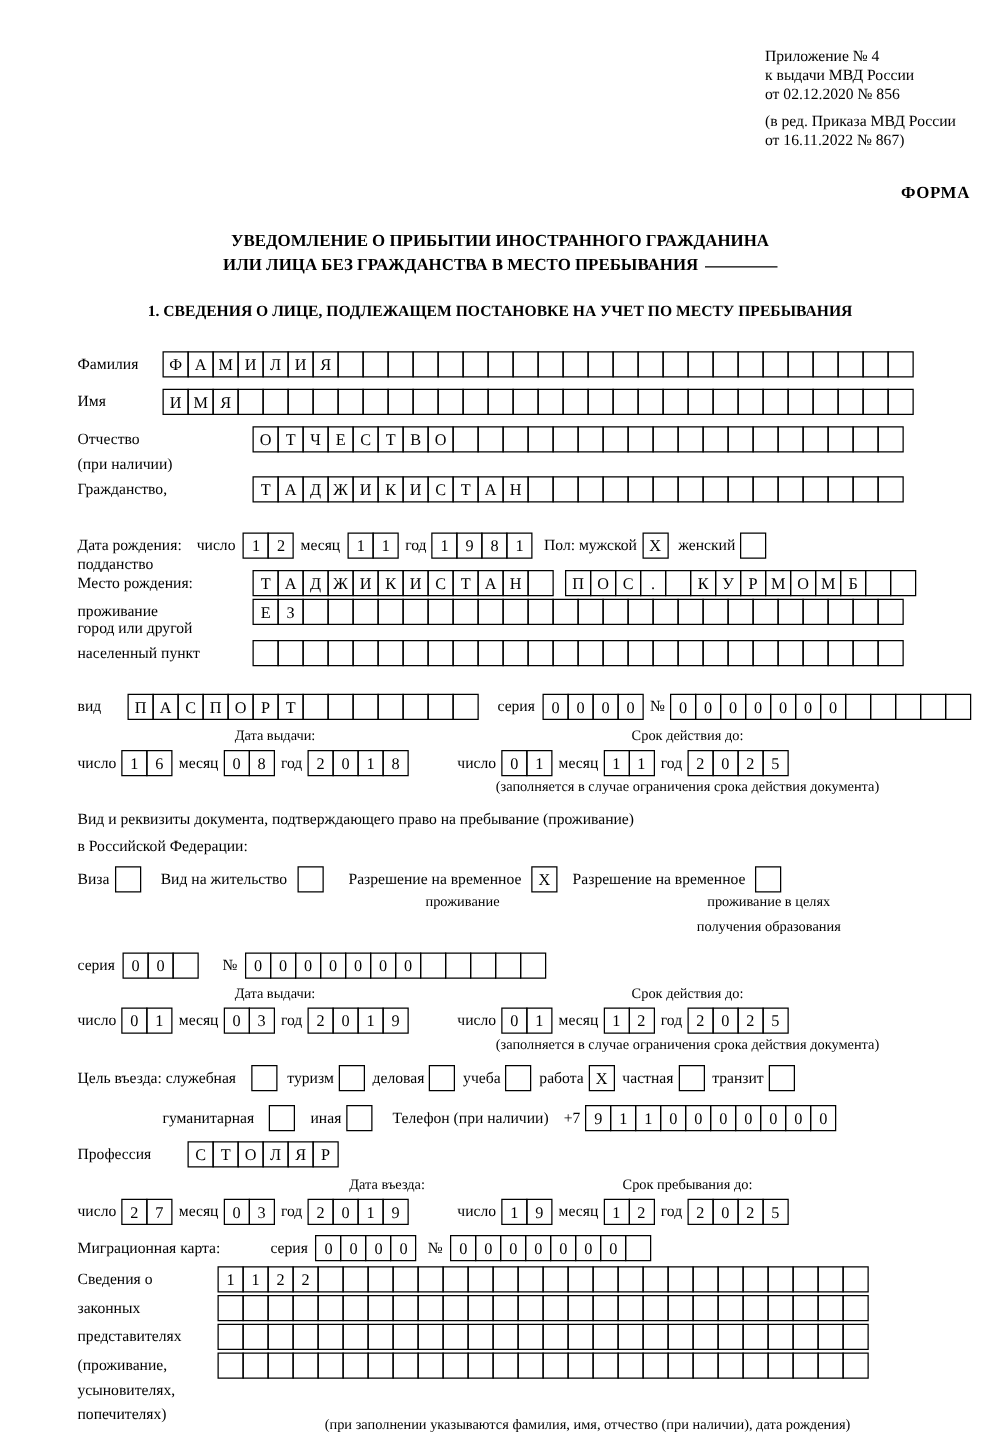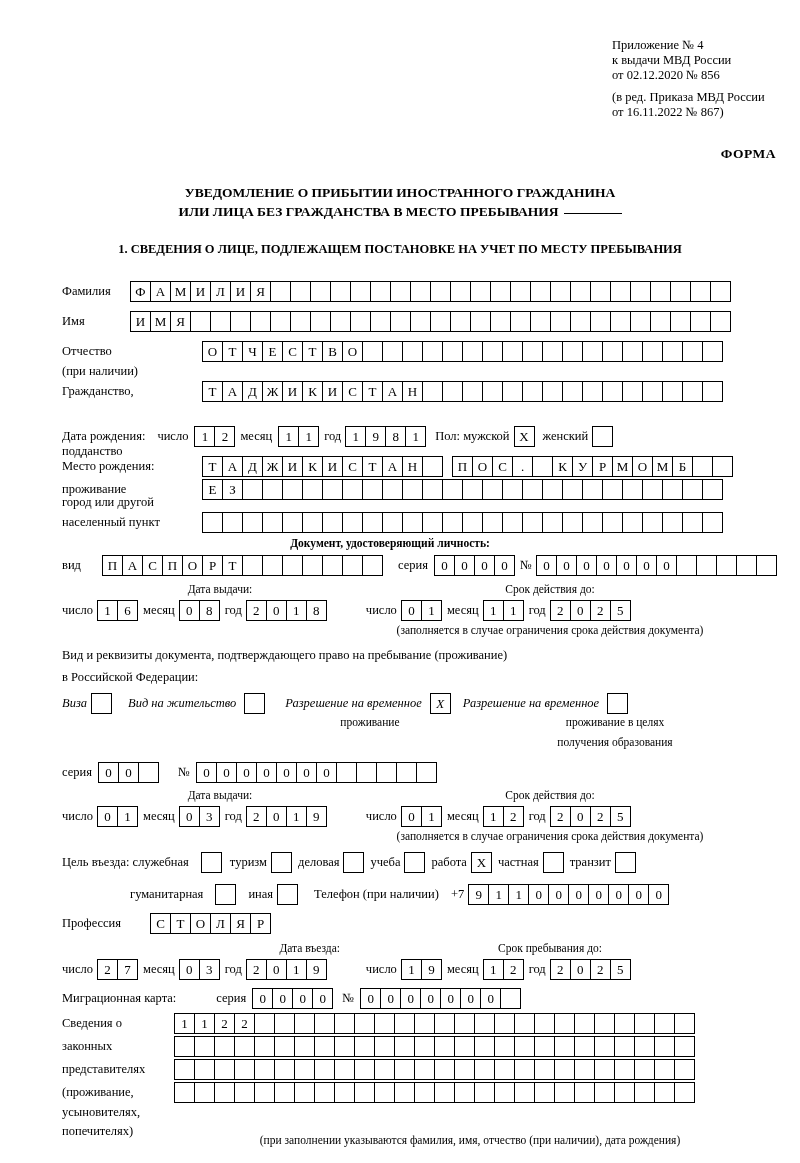--- a/index.html
+++ b/index.html
@@ -409,21 +409,20 @@
         <span class="bx"></span>
         <span class="bx"></span>
         <span class="bx"></span>
         <span class="bx"></span>
         <span class="bx"></span>
         <span class="bx"></span>
         <span class="bx"></span>
       </span>
   </div>
 
-  <div class="center-note bold" style="top:537px; left:180px; width:420px;">Документ, удостоверяющий личность:</div>
 
   <div class="row" style="top:555px; left:62px;">
     <span class="lbl" style="width:40px;">вид</span>
     <span class="boxes" id="doc-kind">
         <span class="bx">П</span>
         <span class="bx">А</span>
         <span class="bx">С</span>
         <span class="bx">П</span>
         <span class="bx">О</span>
         <span class="bx">Р</span>
@@ -517,21 +516,21 @@
 
   <div class="center-note" style="top:624px; left:340px; width:420px;">(заполняется в случае ограничения срока действия документа)</div>
 
   <div class="row" style="top:648px; left:62px;">
     <span class="lbl">Вид и реквизиты документа, подтверждающего право на пребывание (проживание)</span>
   </div>
   <div class="row" style="top:670px; left:62px;">
     <span class="lbl">в Российской Федерации:</span>
   </div>
 
-  <div class="row" style="top:693px; left:62px;font-style:italic;">
+  <div class="row" style="top:693px; left:62px;">
     <span class="lbl">Виза</span>
     <span class="sp4"></span>
     <span class="cb"></span>
     <span class="sp16"></span>
     <span class="lbl">Вид на жительство</span>
     <span class="sp8"></span>
     <span class="cb"></span>
     <span class="sp20"></span>
     <span class="lbl">Разрешение на временное</span>
     <span class="sp8"></span>

